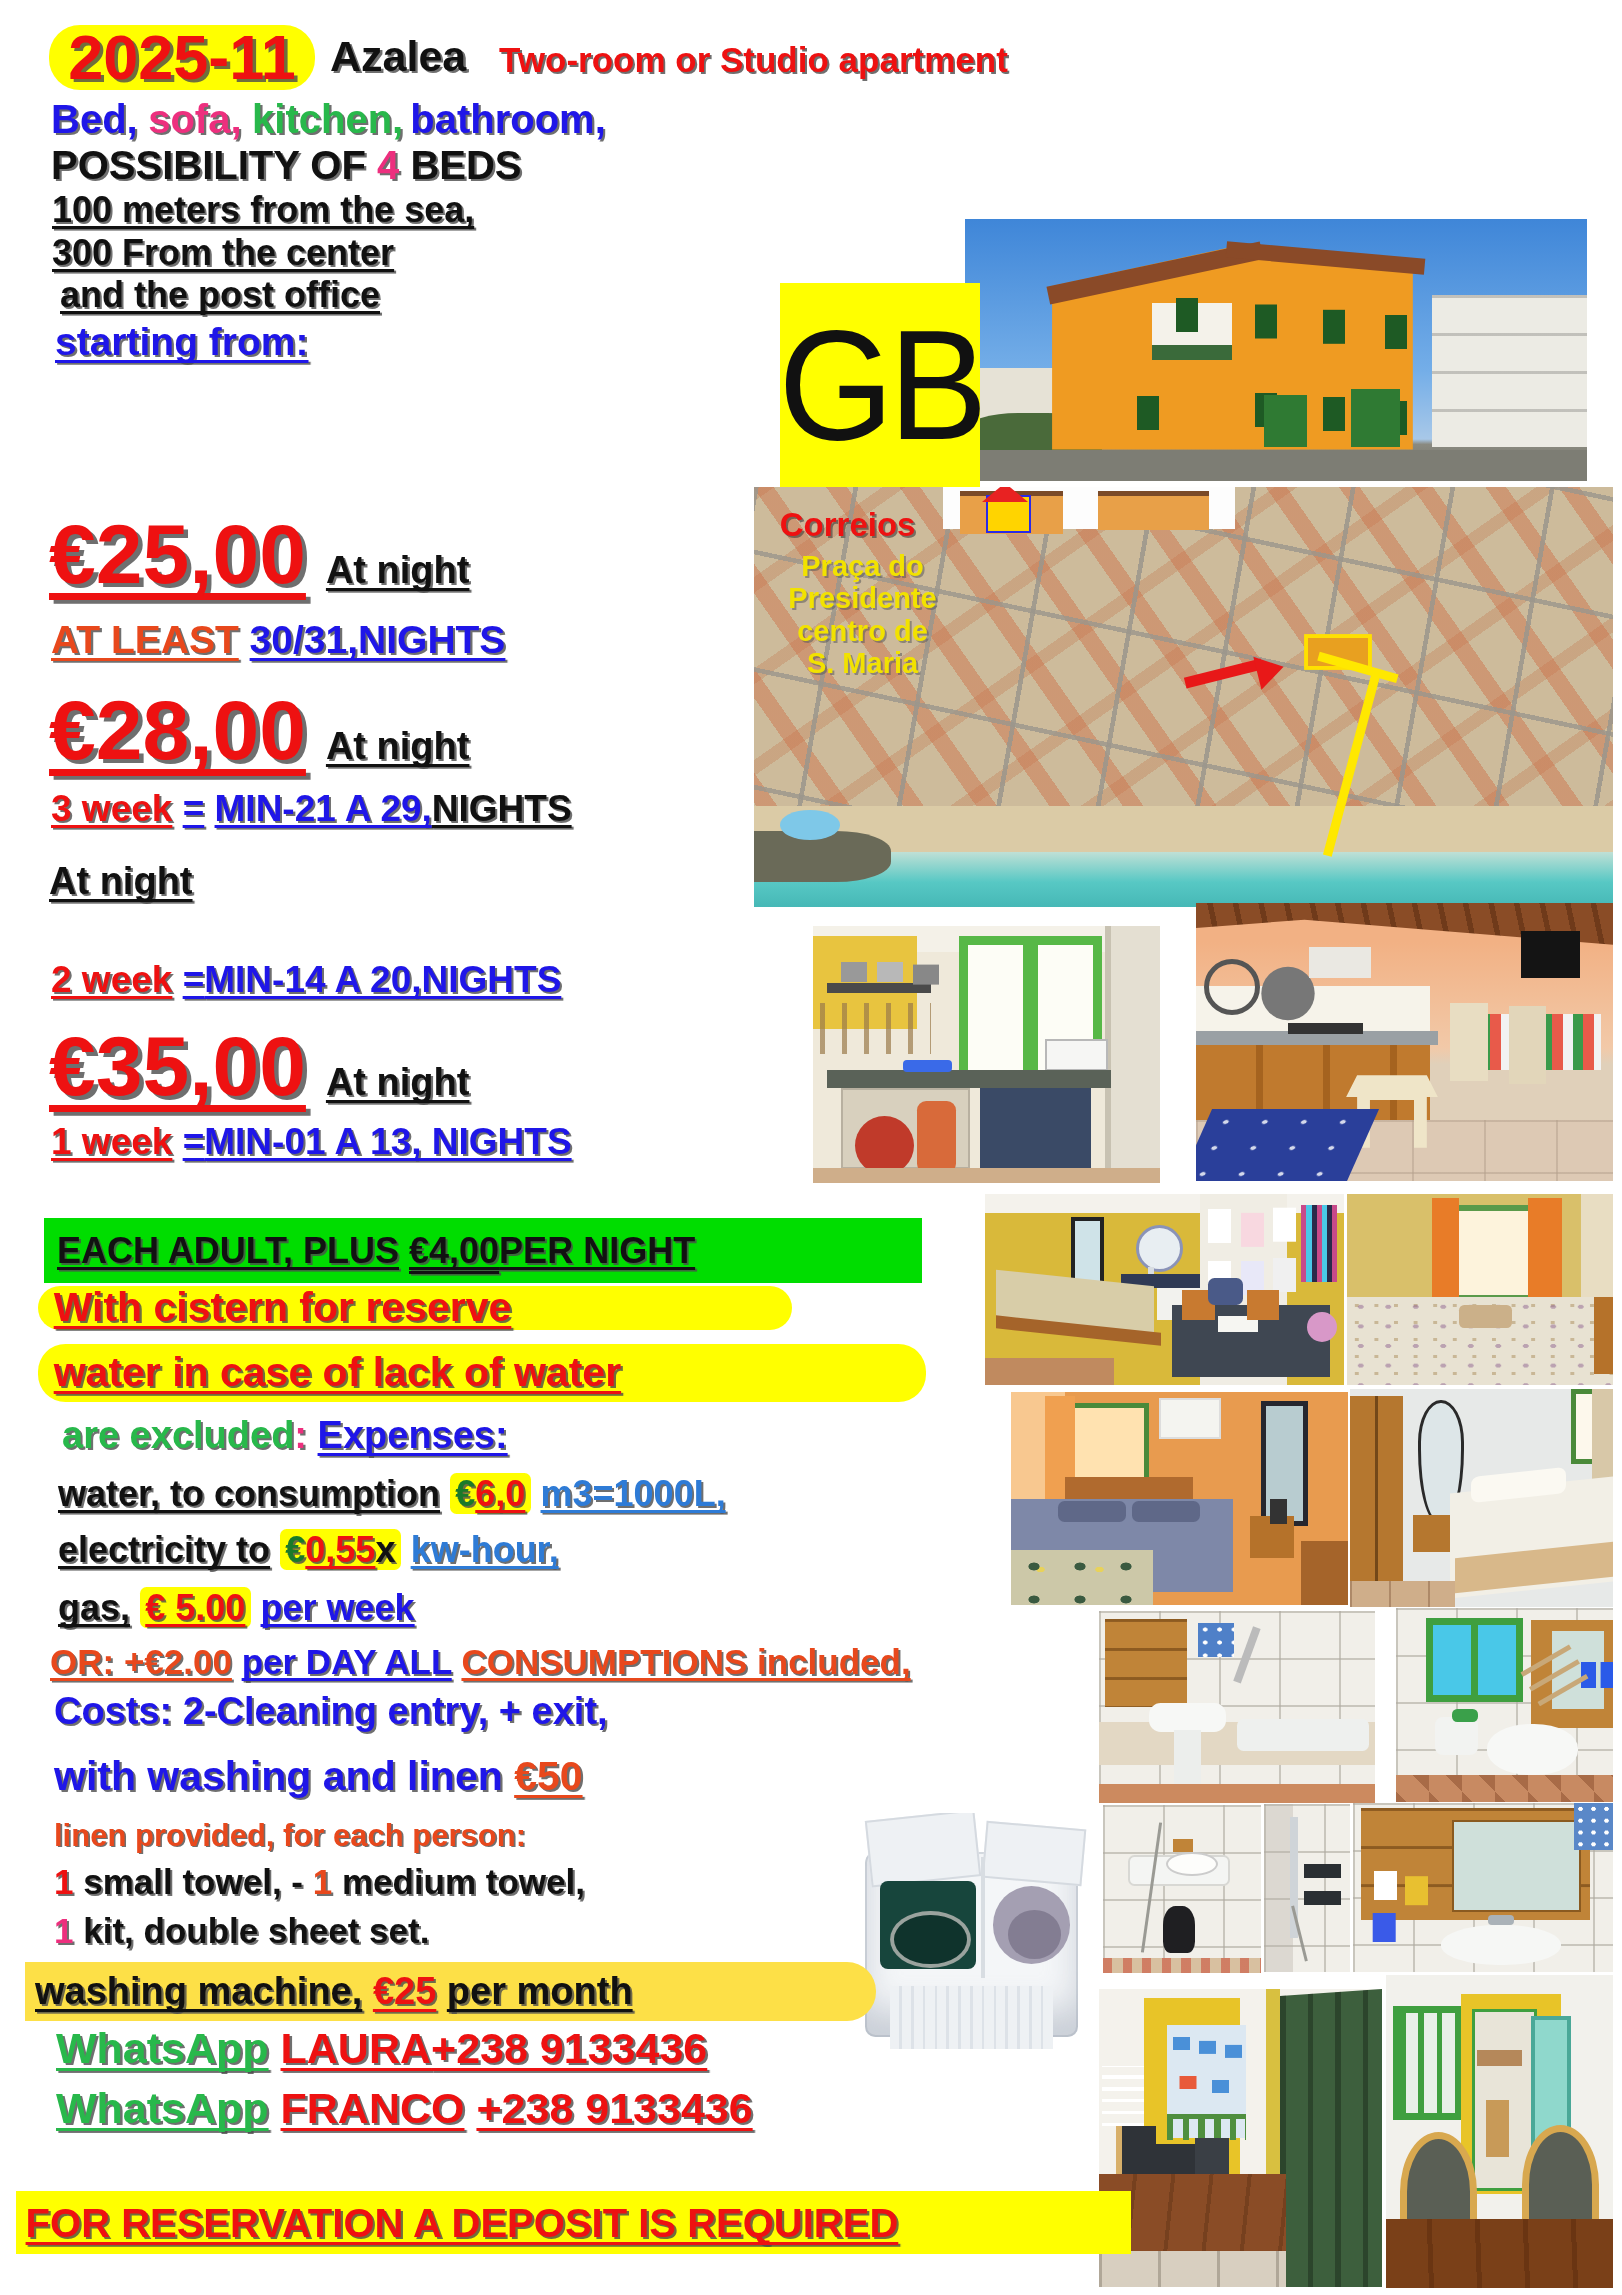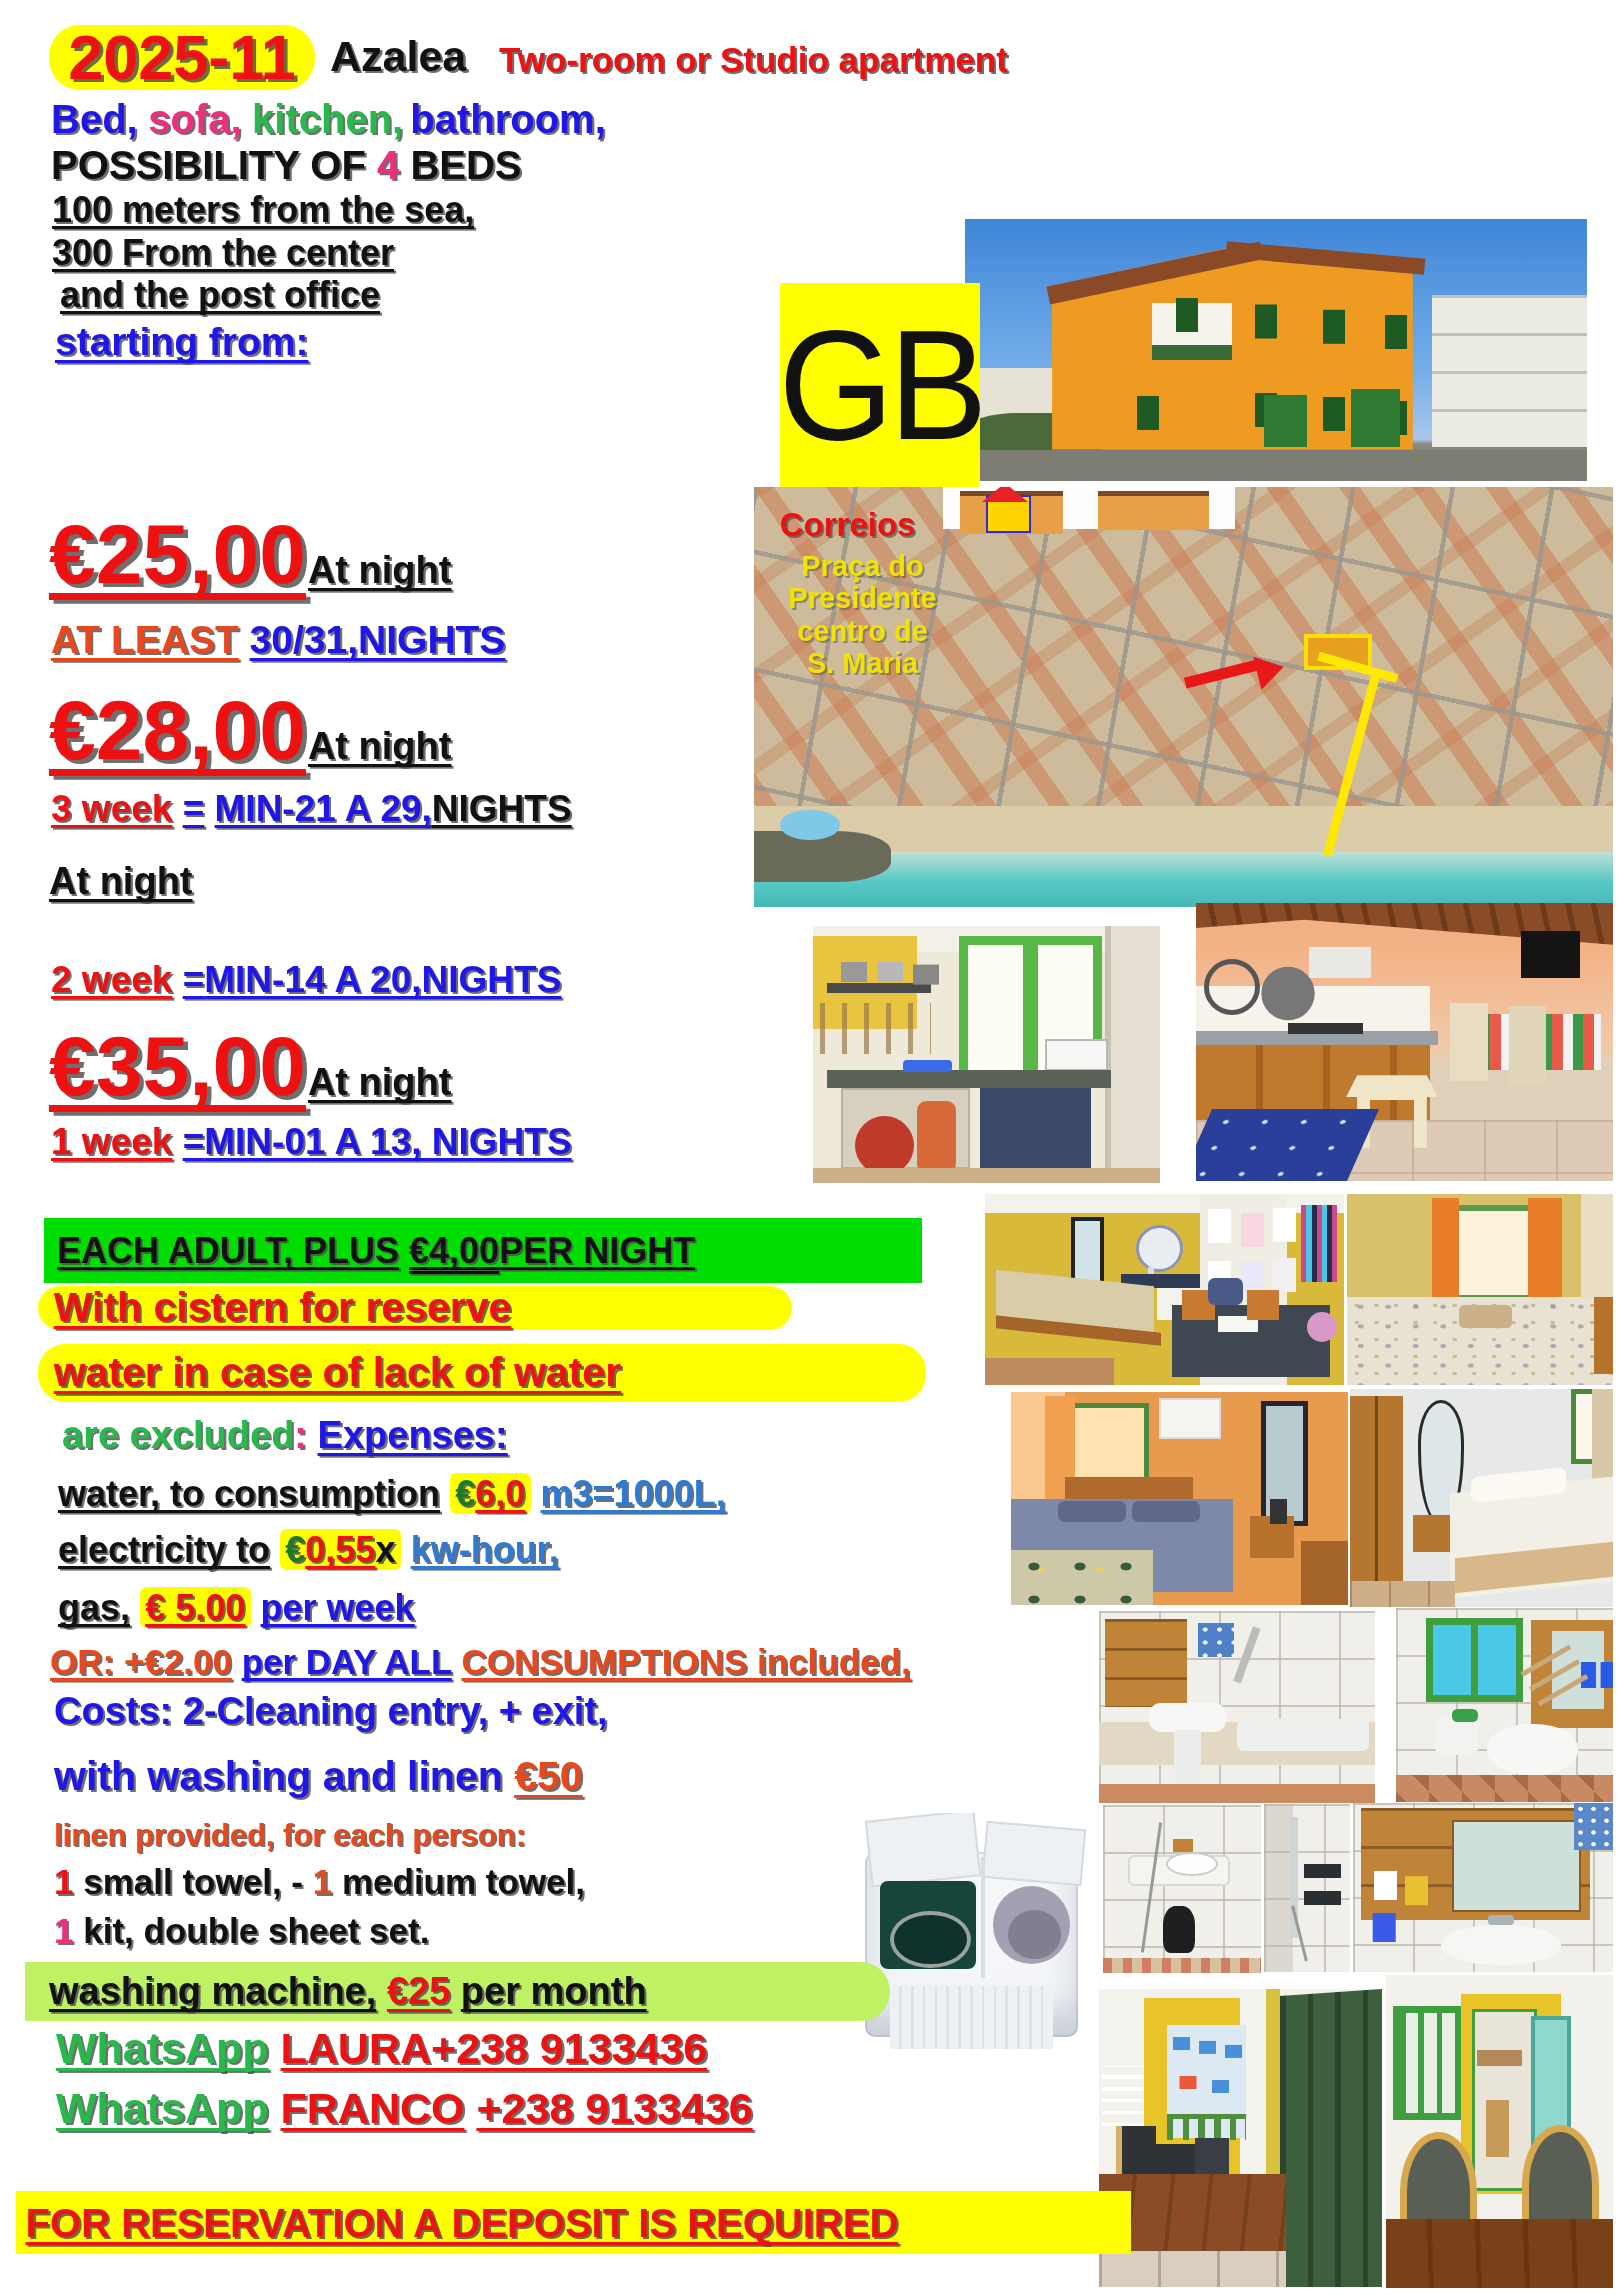--- a/index.html
+++ b/index.html
@@ -5,21 +5,21 @@
   html,body{margin:0;padding:0;background:#ffffff;}
   #page{position:relative;width:1622px;height:2295px;background:#ffffff;overflow:hidden;
         font-family:"Liberation Sans","DejaVu Sans",sans-serif;font-weight:bold;}
   .t{position:absolute;white-space:nowrap;line-height:1.05;z-index:5;
      text-shadow:0.055em 0.045em 0 rgba(75,75,75,.8);}
   .u{text-decoration:underline;text-decoration-thickness:.08em;text-underline-offset:.12em;text-decoration-skip-ink:none;}
   .c-red{color:#ee1111}.c-orange{color:#e8481c}.c-blue{color:#1f16e8}.c-mblue{color:#2e7bd6}
   .c-green{color:#28b84b}.c-dgreen{color:#1a7a2a}.c-pink{color:#ed2f7e}.c-black{color:#111111}
   .hl{background:#ffff00;padding:0 5.2px;border-radius:6.5px;}
   .bar{position:absolute;display:flex;align-items:center;z-index:5;}
-  .row{position:absolute;display:inline-flex;align-items:baseline;gap:2px;z-index:5;}
+  .row{position:absolute;display:inline-flex;align-items:baseline;gap:20px;z-index:5;}
   .it{}
   .ph{position:absolute;overflow:hidden;z-index:1;}
   .ph *{position:absolute;}
   .tiles{background-color:#f1efe9;background-image:
      linear-gradient(rgba(175,170,160,.6) 2px,transparent 2px),
      linear-gradient(90deg,rgba(175,170,160,.6) 2px,transparent 2px);
      background-size:60px 47px;}
   .map-area{white-space:pre-line;text-align:center;line-height:1.12;}
 </style>
 </head>
@@ -136,21 +136,21 @@
     <span class="c-red">1</span>
     <span class="c-black">small towel,  -</span>
     <span class="c-orange">1</span>
     <span class="c-black">medium towel,</span>
   </div>
   <div class="t" style="left:54px;top:1913px;font-size:35px;">
     <span class="c-pink">1</span>
     <span class="c-black">kit, double sheet set.</span>
   </div>
 
-  <div class="bar" style="left:25px;top:1962px;width:841px;height:59px;background:#bef264;border-radius:0 29px 29px 0;padding-left:24px;">
+  <div class="bar" style="left:25px;top:1962px;width:841px;height:59px;background:#fde047;border-radius:0 29px 29px 0;padding-left:10px;">
     <span class="t" style="position:static;font-size:38px;">
       <span class="c-black u">washing machine,</span>
       <span class="c-red u">€25</span>
       <span class="c-black u">per month</span>
     </span>
   </div>
 
   <div class="t" style="left:56px;top:2026px;font-size:43px;">
     <span class="c-green u">WhatsApp</span>
     <span class="c-red u">LAURA</span><span class="c-red u">+238 9133436</span>

